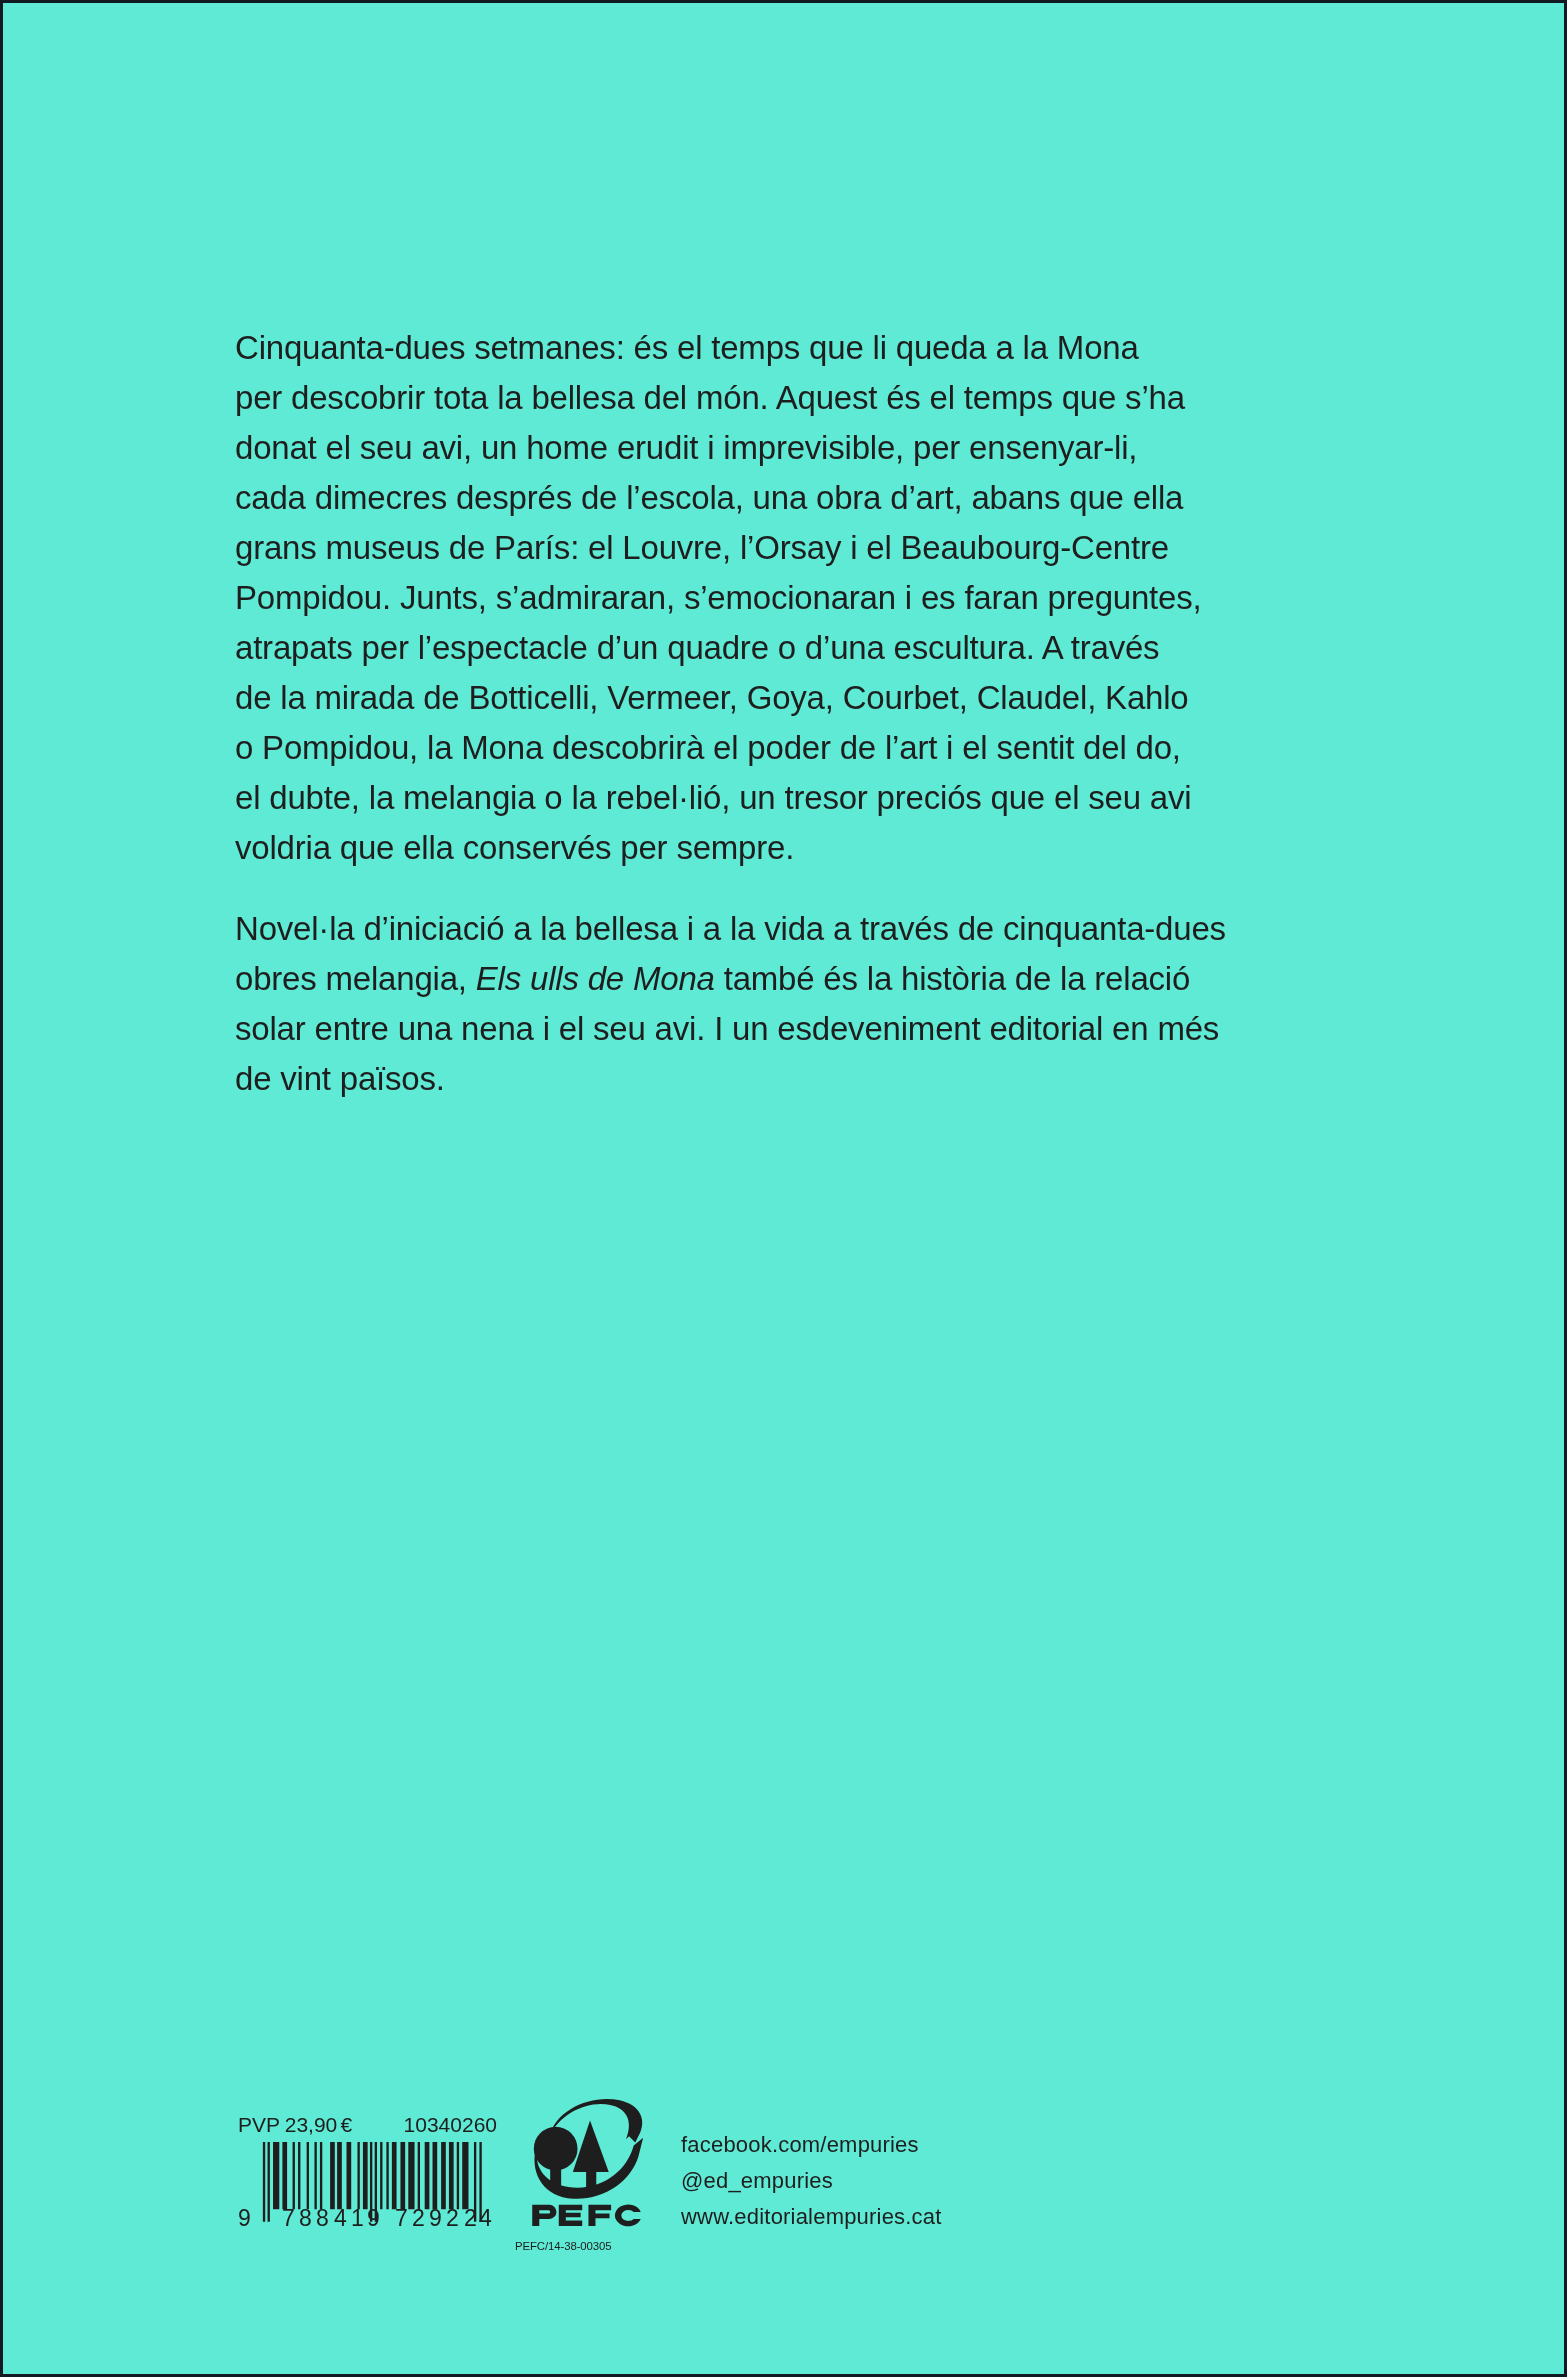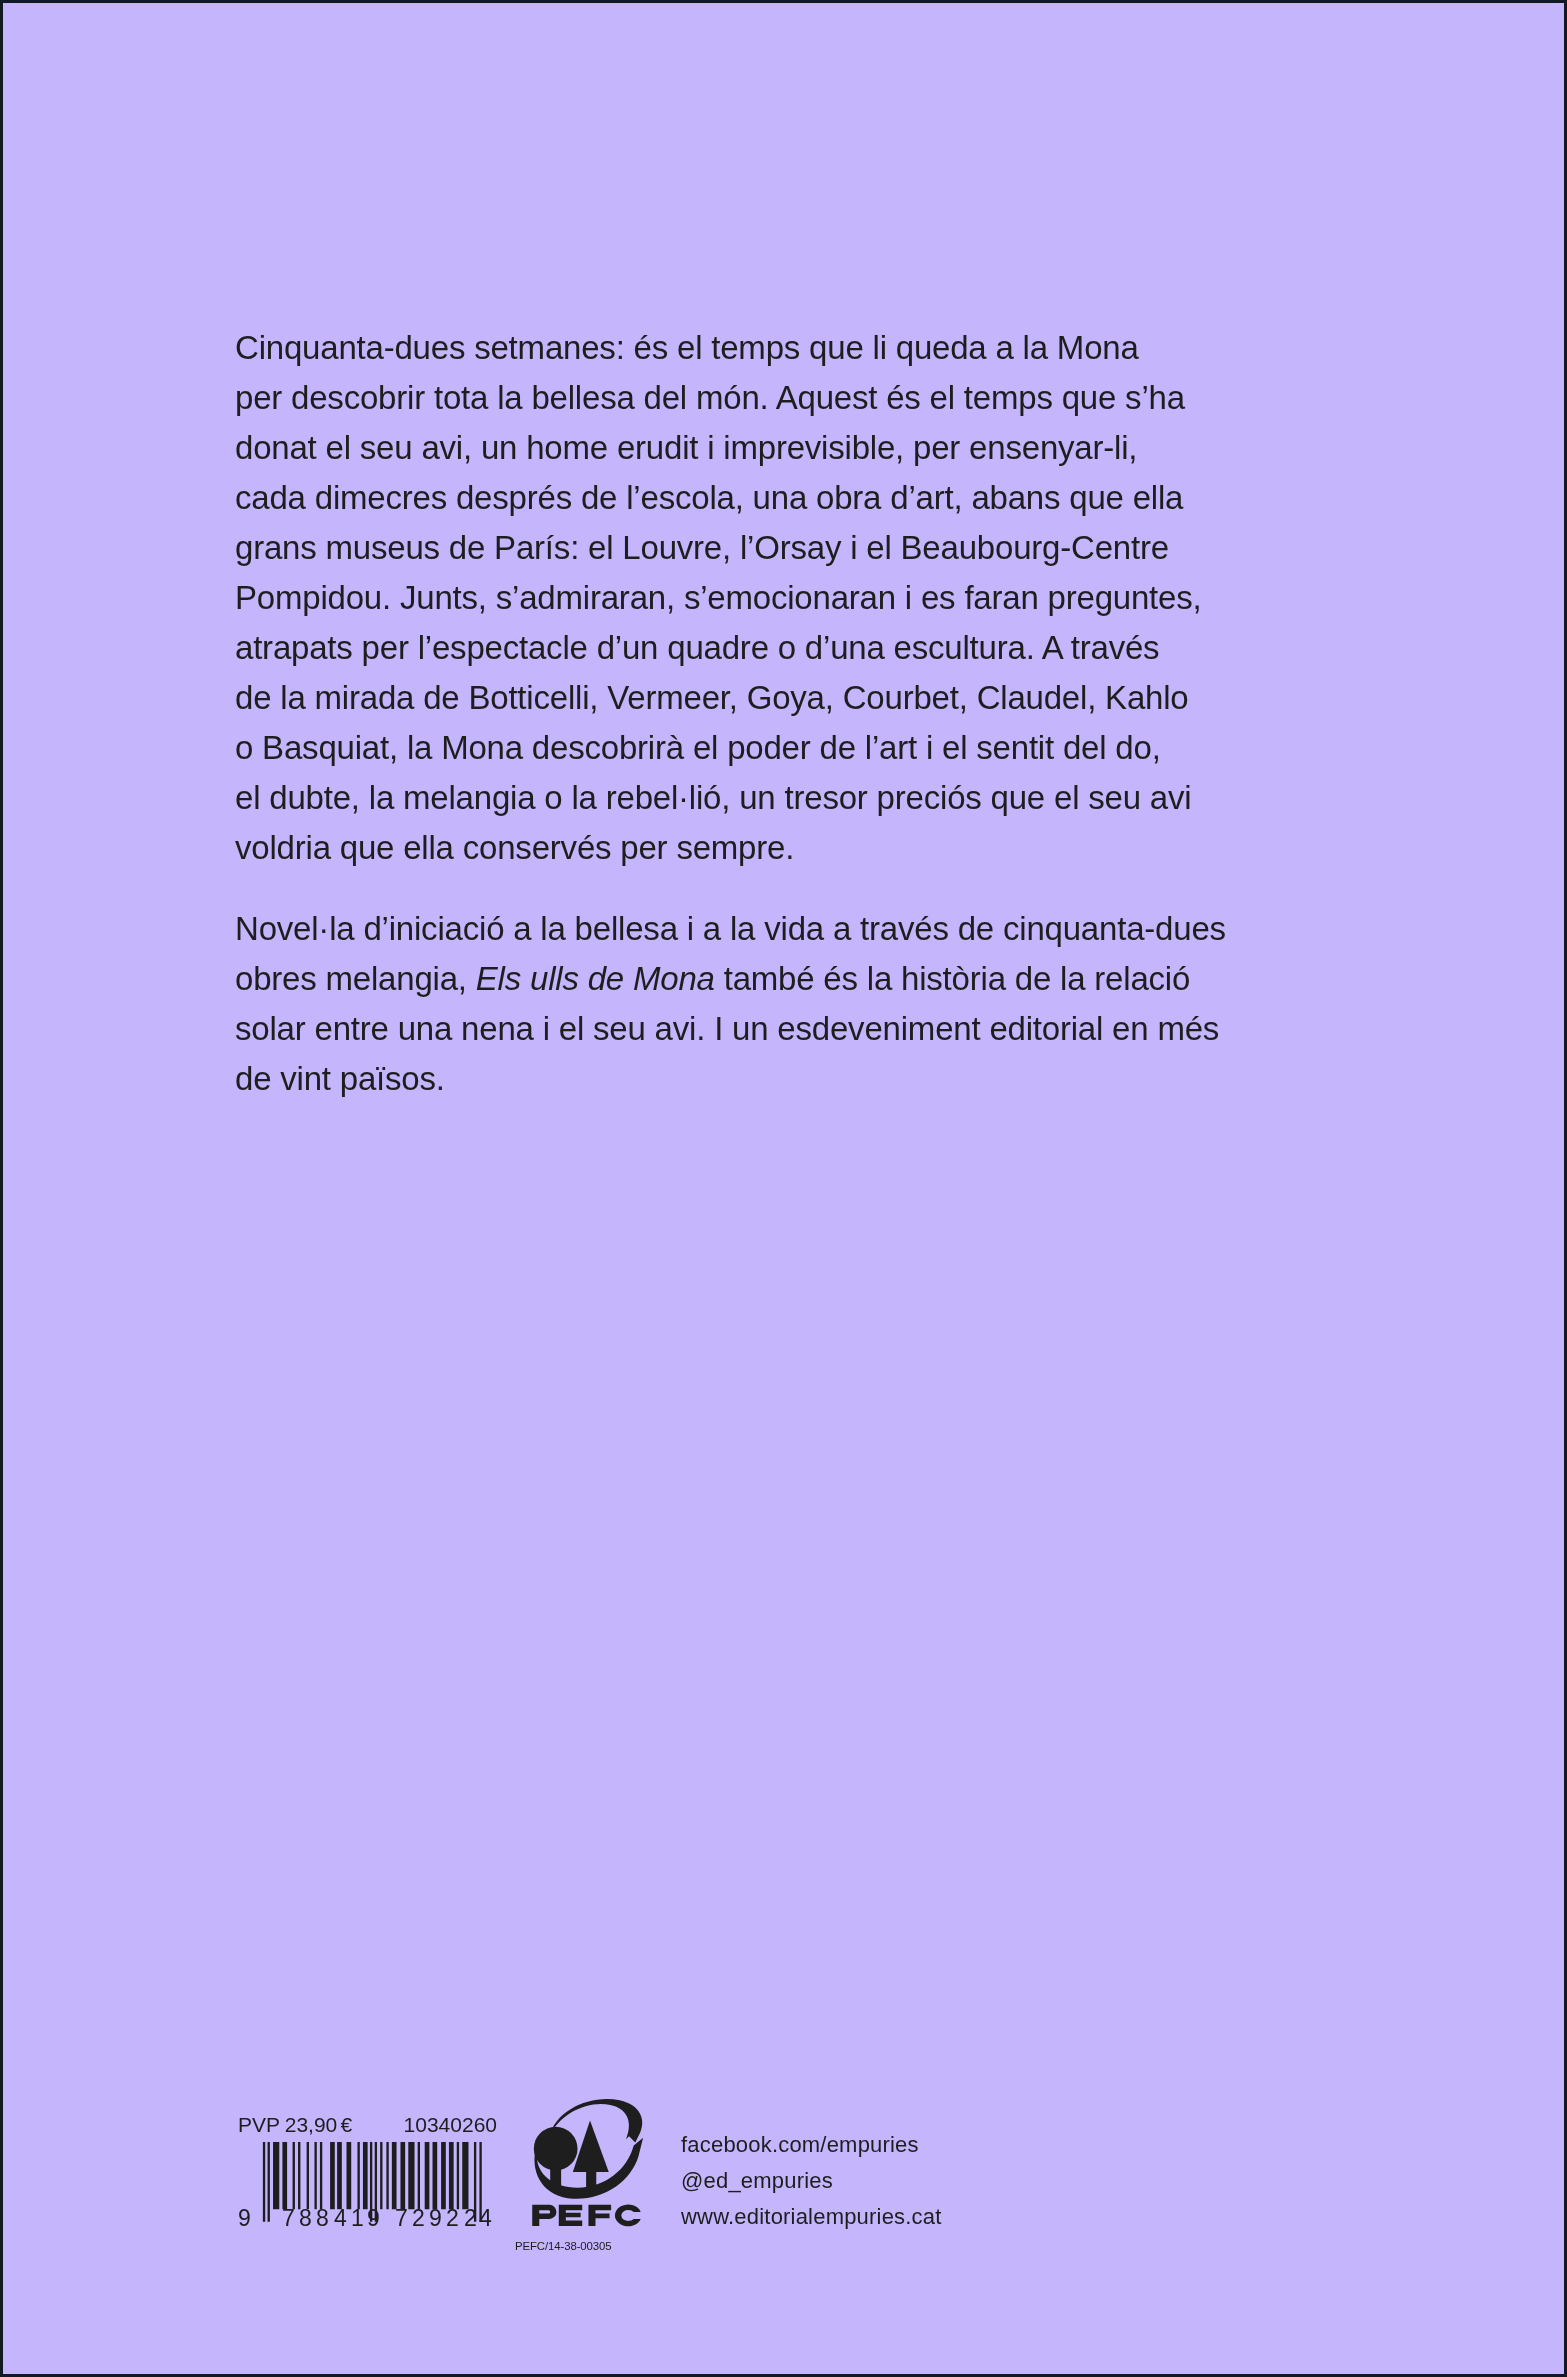--- a/index.html
+++ b/index.html
@@ -1,20 +1,20 @@
 <!DOCTYPE html>
 <html style="font-size:12.5px"><head>
 <meta charset="utf-8">
 <style>
   * { margin: 0; padding: 0; box-sizing: border-box; }
   html, body { width: 1567px; height: 2377px; background: #14181d; }
   .page {
     position: absolute; left: 0; top: 0;
     width: 1567px; height: 2377px;
-    background: #c4b5fd;
+    background: #5eead4;
     border: 3.9px solid #111a22;
     color: #1e1e1e;
     font-family: "Liberation Sans", sans-serif;
   }
   .blurb {
     position: absolute;
     left: 232px;
     top: 320px;
     width: 1097px;
     font-size: 33px;
@@ -75,21 +75,21 @@
   <div class="blurb">
     <div class="para">
       <span class="line">Cinquanta-dues setmanes: és el temps que li queda a la Mona</span>
       <span class="line">per descobrir tota la bellesa del món. Aquest és el temps que s’ha</span>
       <span class="line">donat el seu avi, un home erudit i imprevisible, per ensenyar-li,</span>
       <span class="line">cada dimecres després de l’escola, una obra d’art, abans que ella</span>
       <span class="line">grans museus de París: el Louvre, l’Orsay i el Beaubourg-Centre</span>
       <span class="line">Pompidou. Junts, s’admiraran, s’emocionaran i es faran preguntes,</span>
       <span class="line">atrapats per l’espectacle d’un quadre o d’una escultura. A través</span>
       <span class="line">de la mirada de Botticelli, Vermeer, Goya, Courbet, Claudel, Kahlo</span>
-      <span class="line">o Basquiat, la Mona descobrirà el poder de l’art i el sentit del do,</span>
+      <span class="line">o Pompidou, la Mona descobrirà el poder de l’art i el sentit del do,</span>
       <span class="line">el dubte, la melangia o la rebel·lió, un tresor preciós que el seu avi</span>
       <span class="line">voldria que ella conservés per sempre.</span>
     </div>
     <div class="para">
       <span class="line">Novel·la d’iniciació a la bellesa i a la vida a través de cinquanta-dues</span>
       <span class="line"><span>obres melangia, </span><em>Els ulls de Mona</em><span> també és la història de la relació</span></span>
       <span class="line">solar entre una nena i el seu avi. I un esdeveniment editorial en més</span>
       <span class="line">de vint països.</span>
     </div>
   </div>

